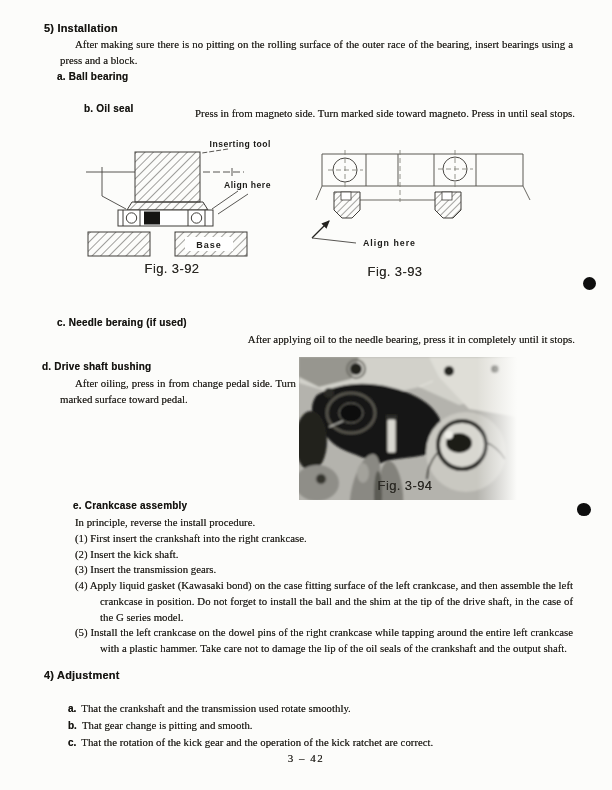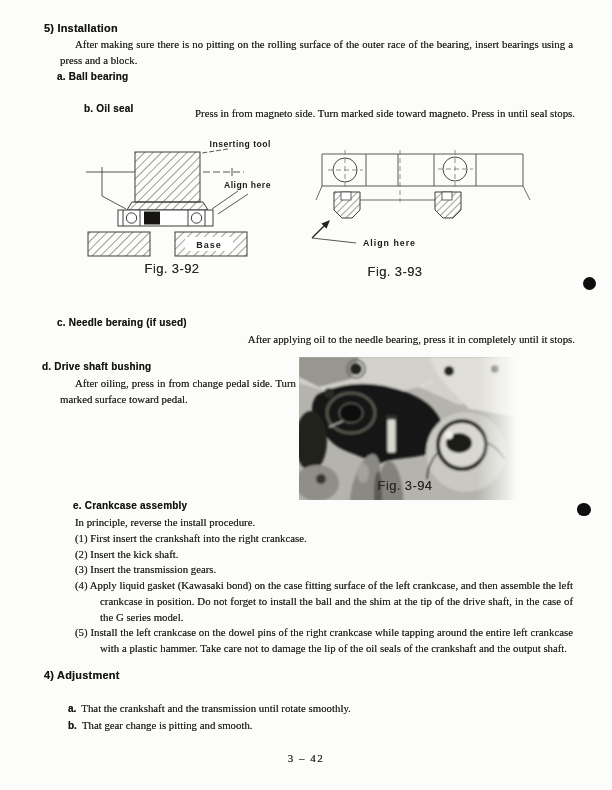--- a/index.html
+++ b/index.html
@@ -176,25 +176,28 @@
     <div class="step just">(1)   First insert the crankshaft into the right crankcase.</div>
     <div class="step just">(2)   Insert the kick shaft.</div>
     <div class="step just">(3)   Insert the transmission gears.</div>
     <div class="step just">(4)   Apply liquid gasket (Kawasaki bond) on the case fitting surface of the left crankcase, and then assemble the left crankcase in position. Do not forget to install the ball and the shim at the tip of the drive shaft, in the case of the G series model.</div>
     <div class="step just">(5)   Install the left crankcase on the dowel pins of the right crankcase while tapping around the entire left crankcase with a plastic hammer. Take care not to damage the lip of the oil seals of the crankshaft and the output shaft.</div>
   </div>
 
   <div class="abs sans-h h1" style="left:44px;top:669px;">4) Adjustment</div>
   <div class="abs serif" style="left:68px;top:700px;width:500px;">
     <div class="adj-item">
-      <span class="adj-letter">a.</span><span>That the crankshaft and the transmission until rotate smoothly.</span>
+      <span class="adj-letter">a.</span><span>That the crankshaft and the transmission used rotate smoothly.</span>
     </div>
     <div class="adj-item">
       <span class="adj-letter">b.</span><span>That gear change is pitting and smooth.</span>
     </div>
+    <div class="adj-item">
+      <span class="adj-letter">c.</span><span>That the rotation of the kick gear and the operation of the kick ratchet are correct.</span>
+    </div>
   </div>
 
   <div class="abs serif pagenum" style="top:751px;">3 – 42</div>
 
   <div class="dot" style="left:583px;top:277px;width:13px;height:13px;"></div>
   <div class="dot" style="left:577px;top:503px;width:14px;height:13px;border-radius:48% 52% 50% 50%;"></div>
 
 </div>
 
 </body></html>

